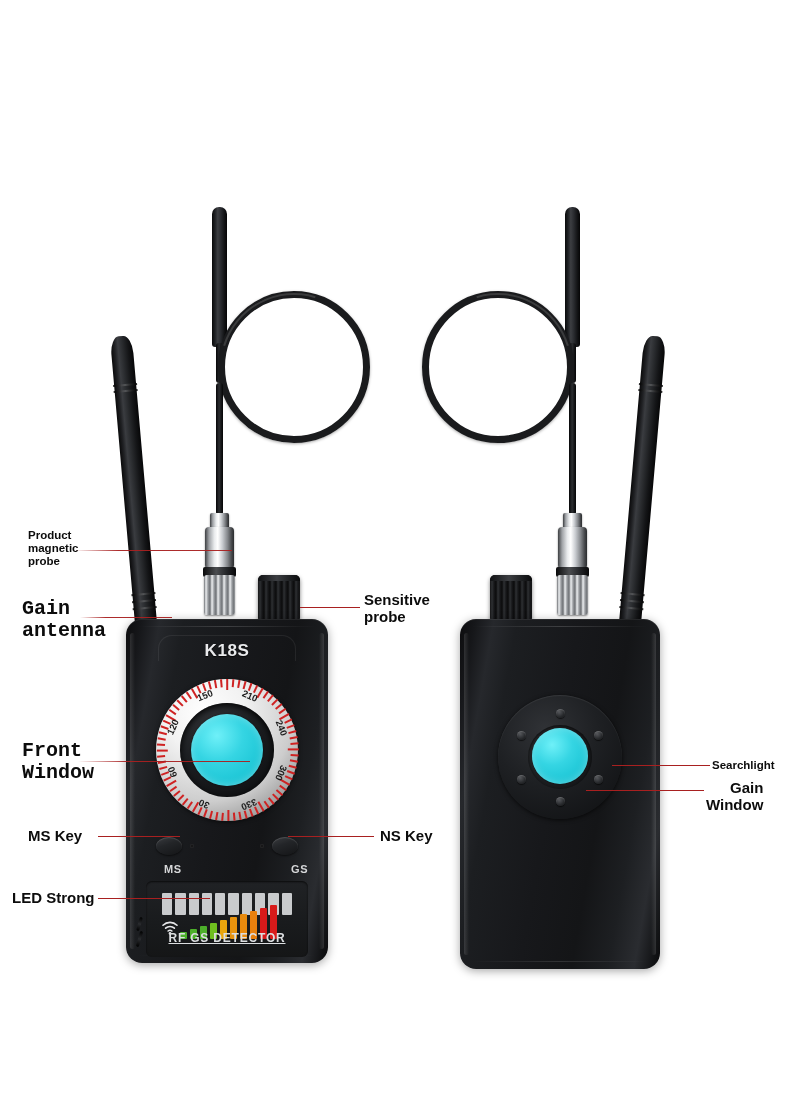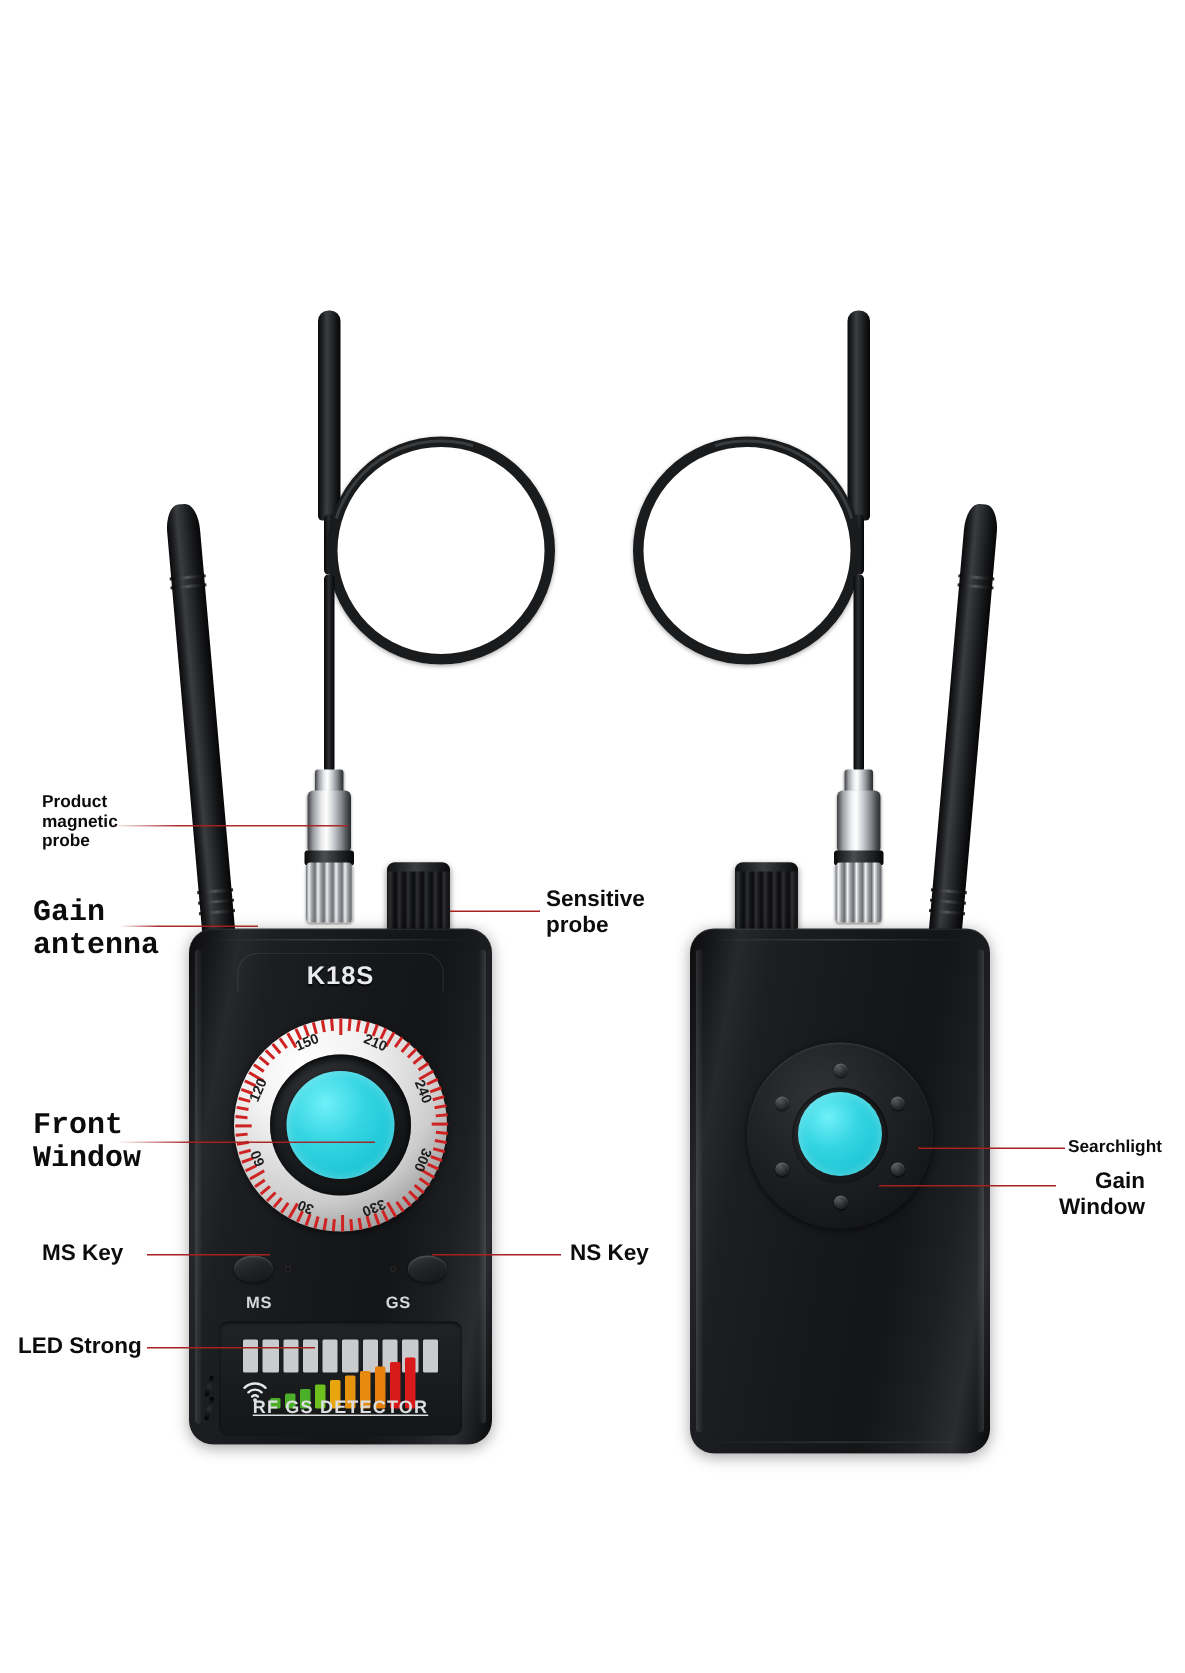--- a/index.html
+++ b/index.html
@@ -371,21 +371,21 @@
         <div class="lens" style="left:35px; top:35px; width:72px; height:72px;"></div>
       </div>
 
       <div class="key-btn" style="left:30px; top:218px; width:26px; height:18px;"></div>
       <div class="key-led" style="left:64px; top:225px;"></div>
 
       <div class="key-btn" style="right:30px; top:218px; width:26px; height:18px;"></div>
       <div class="key-led" style="right:64px; top:225px;"></div>
 
       <div class="key-label" style="left:38px; top:244px;">MS</div>
-      <div class="key-label" style="right:54px; top:244px;">GS</div>
+      <div class="key-label" style="right:20px; top:244px;">GS</div>
 
       <div class="led-panel" style="left:20px; top:262px; width:162px; height:76px;">
         <div class="led-bars" id="led-bars" style="left:16px; top:12px; width:130px; height:22px;">
             <div class="bar"></div>
             <div class="bar"></div>
             <div class="bar"></div>
             <div class="bar"></div>
             <div class="bar"></div>
             <div class="bar"></div>
             <div class="bar"></div>

